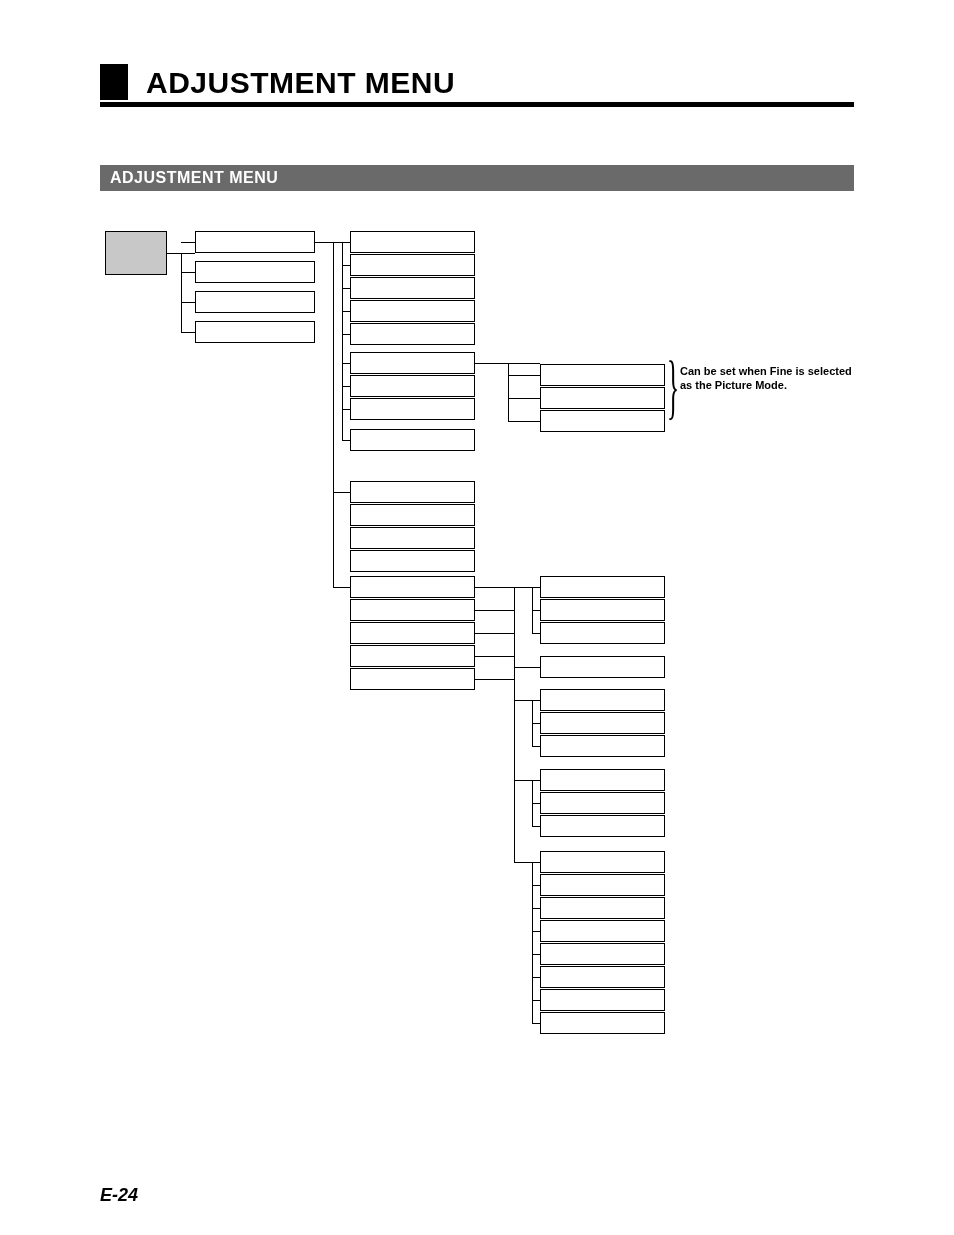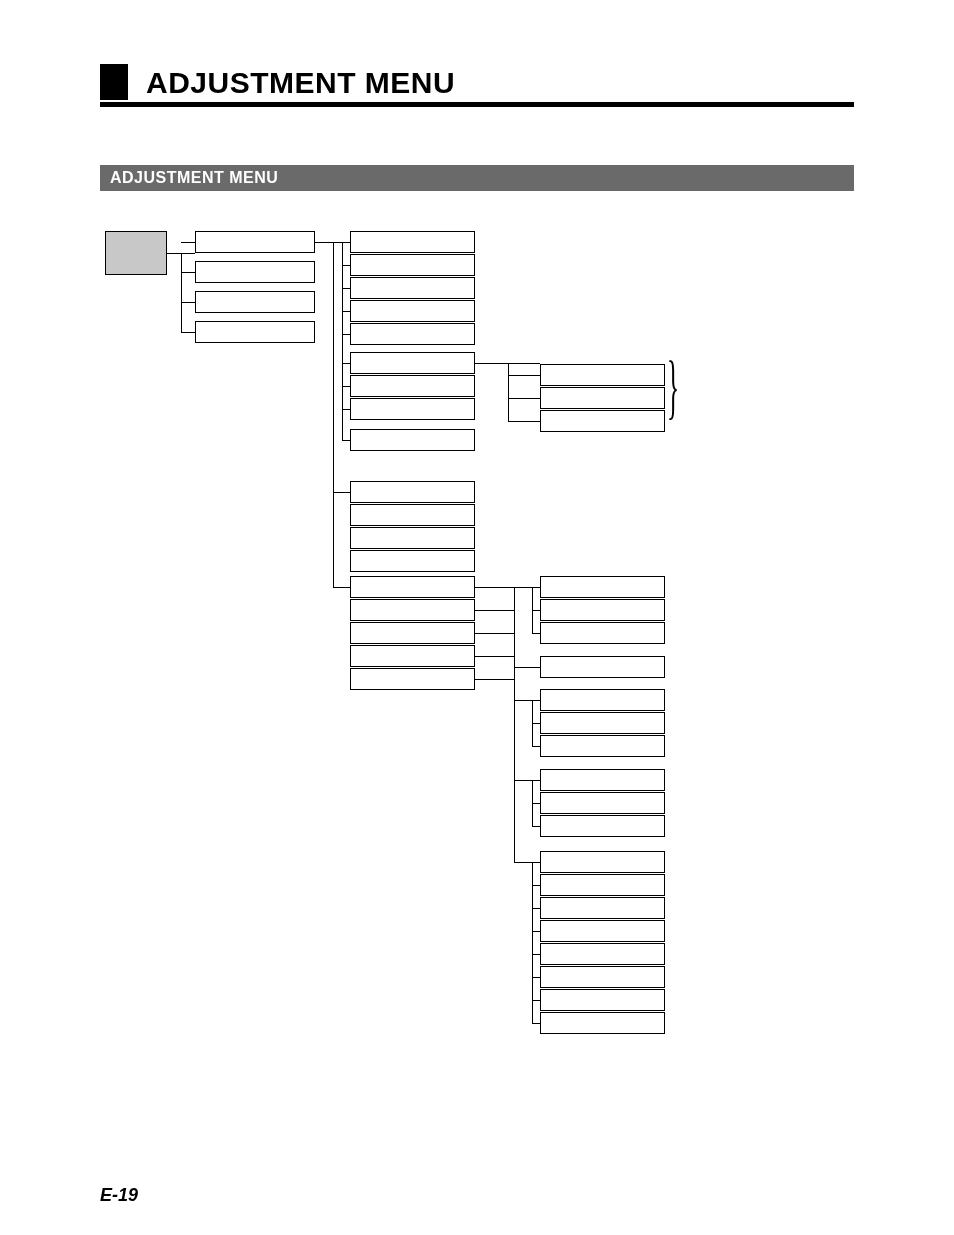--- a/index.html
+++ b/index.html
@@ -107,20 +107,21 @@
 <div class="page">
   <div class="title-row">
     <div class="title-block"></div>
     <div class="title-text">ADJUSTMENT MENU</div>
   </div>
   <div class="title-rule"></div>
 
   <div class="section-bar">ADJUSTMENT MENU</div>
 
   <div class="canvas" id="canvas">
+    <div class="note" style="left:580px; top:174px;">Can be set when Fine is selected as the Picture Mode.</div>
     <div class="brace" style="left:567px; top:163px;">}</div>
   <div class="root-box" style="left: 5px; top: 40px; width: 62px; height: 44px;"></div>
       <div class="box" style="left: 95px; top: 40px; width: 120px;"></div>
       <div class="box" style="left: 95px; top: 70px; width: 120px;"></div>
       <div class="box" style="left: 95px; top: 100px; width: 120px;"></div>
       <div class="box" style="left: 95px; top: 130px; width: 120px;"></div>
       <div class="box" style="left: 250px; top: 40px; width: 125px;"></div>
       <div class="box" style="left: 250px; top: 63px; width: 125px;"></div>
       <div class="box" style="left: 250px; top: 86px; width: 125px;"></div>
       <div class="box" style="left: 250px; top: 109px; width: 125px;"></div>
@@ -213,13 +214,13 @@
       <div class="hline" style="left: 432px; top: 694px; width: 8px;"></div>
       <div class="hline" style="left: 432px; top: 717px; width: 8px;"></div>
       <div class="hline" style="left: 432px; top: 740px; width: 8px;"></div>
       <div class="hline" style="left: 432px; top: 763px; width: 8px;"></div>
       <div class="hline" style="left: 432px; top: 786px; width: 8px;"></div>
       <div class="hline" style="left: 432px; top: 809px; width: 8px;"></div>
       <div class="hline" style="left: 432px; top: 832px; width: 8px;"></div>
     </div>
 </div>
 
-<div class="pnum">E-19</div>
+<div class="pnum">E-24</div>
 
 </body></html>

